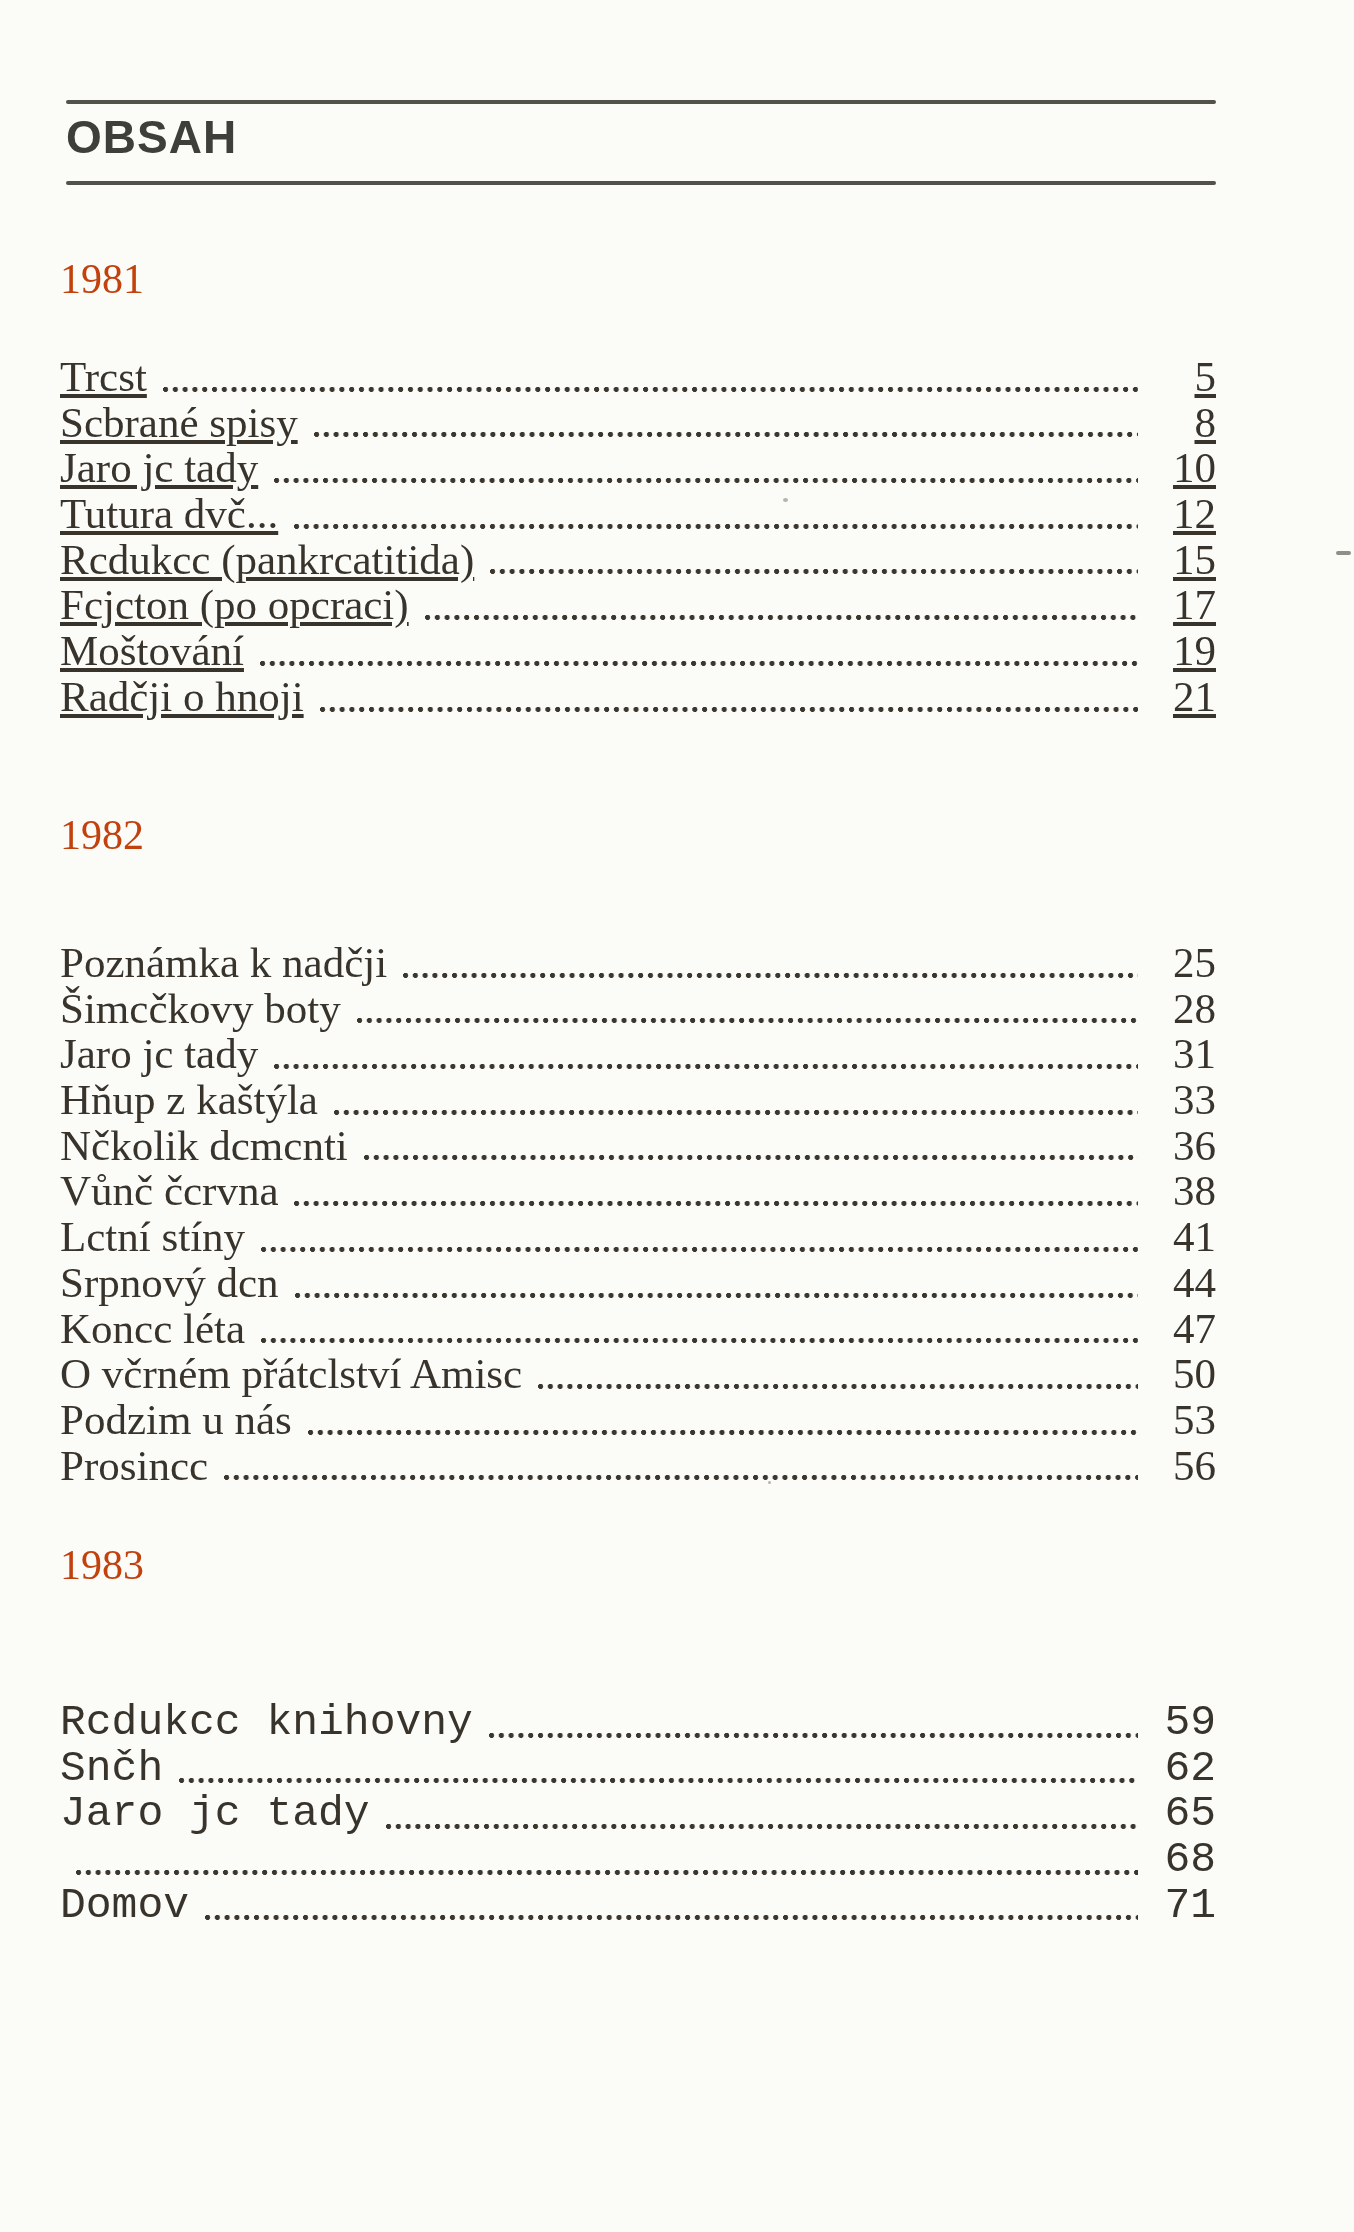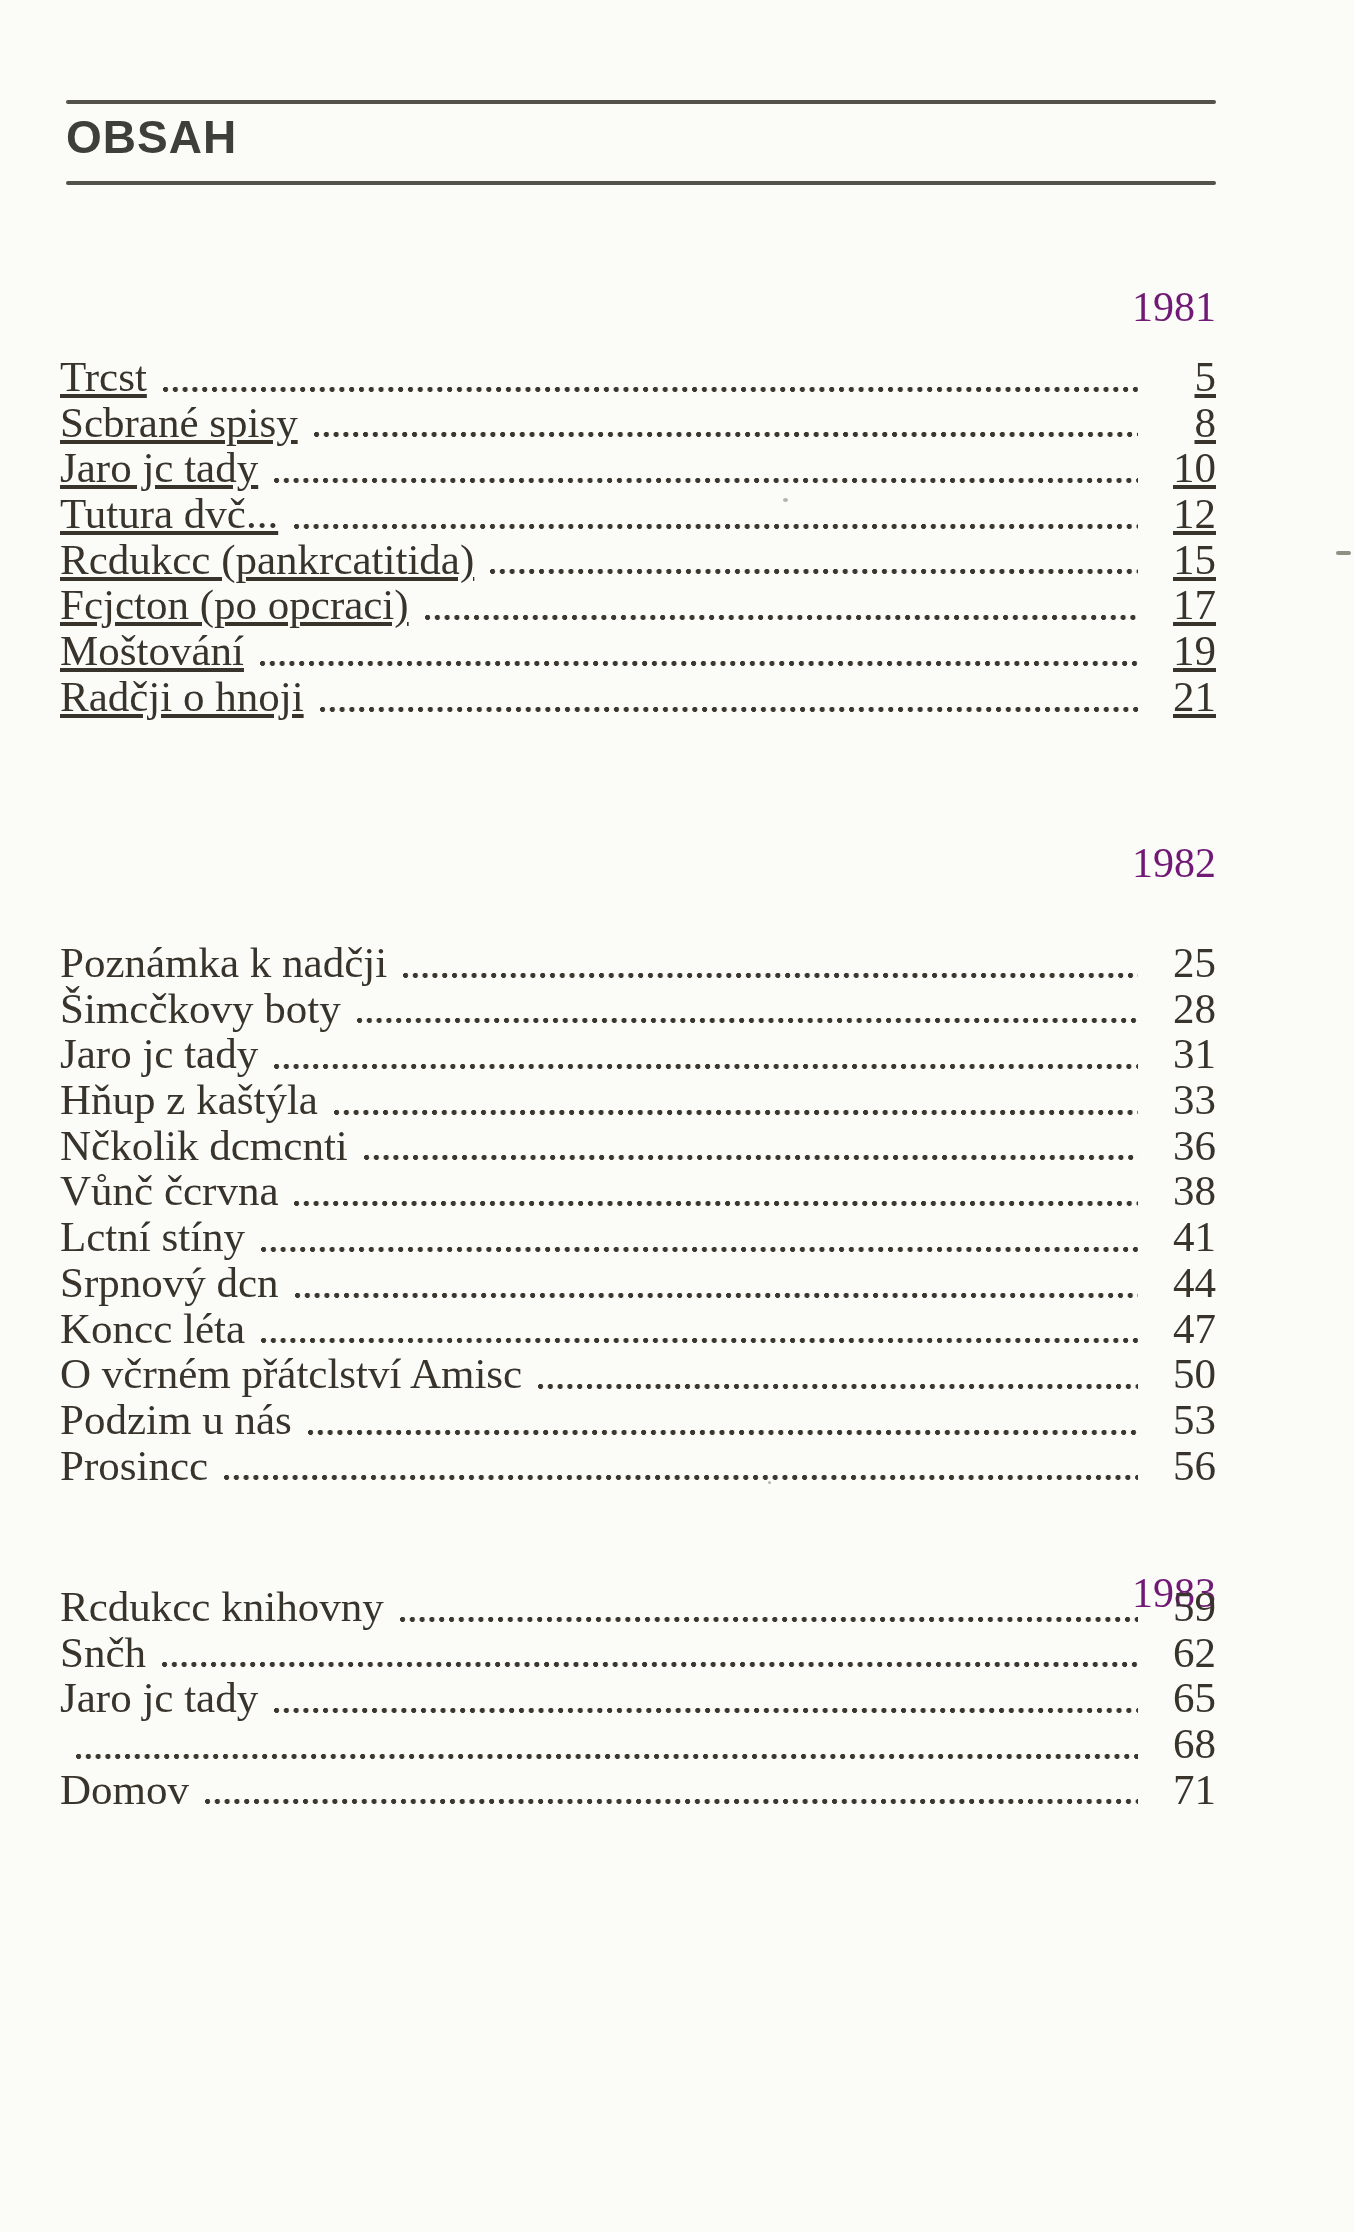--- a/index.html
+++ b/index.html
@@ -40,25 +40,24 @@
     line-height: 46px;
     letter-spacing: 1px;
     color: #3e3e3b;
   }
 
   
   .year {
     position: absolute;
     left: 60px;
     width: 1156px;
-    text-align: right;
+    text-align: left;
     font-size: 42px;
     line-height: 46px;
-    color: #701a75;
-    margin-top: 28px;
+    color: #c2410c;
   }
 
   
   .entries {
     position: absolute;
     left: 60px;
     width: 1156px;
   }
   .row {
     display: flex;
@@ -223,21 +222,21 @@
     <span class="pg">53</span>
   </div>
 
   <div class="row">
     <span class="t">Prosincc</span>
     <span class="leader"></span>
     <span class="pg">56</span>
   </div>
 </div>
     <div class="year" style="top: 1542px;">1983</div>
-    <div class="entries" style="top: 1584px;">
+    <div class="entries" style="top: 1700px; font-family: Liberation Mono, monospace;">
   <div class="row">
     <span class="t">Rcdukcc knihovny</span>
     <span class="leader"></span>
     <span class="pg">59</span>
   </div>
 
   <div class="row">
     <span class="t">Snčh</span>
     <span class="leader"></span>
     <span class="pg">62</span>

